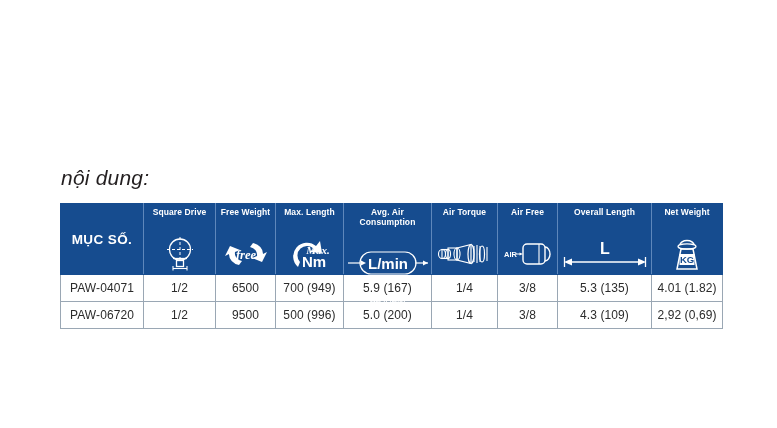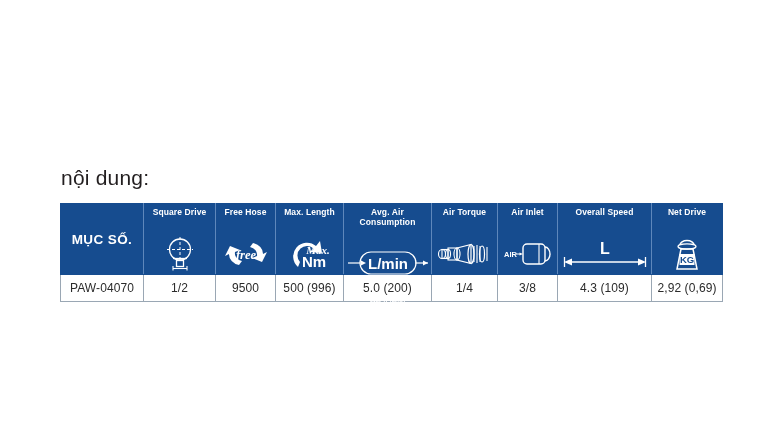--- a/index.html
+++ b/index.html
@@ -17,20 +17,21 @@
 
   .page-title {
     position: absolute;
     left: 61px;
     top: 166px;
     font-size: 21px;
     font-weight: 400;
     color: #231f20;
     letter-spacing: 0.2px;
     white-space: nowrap;
+    font-style: italic;
   }
 
   .spec-table {
     position: absolute;
     left: 60px;
     top: 203px;
     width: 662px;
     border-collapse: collapse;
     table-layout: fixed;
   }
@@ -153,21 +154,21 @@
               <line x1="13" y1="30" x2="13" y2="34.5" stroke="#ffffff" stroke-width="1.1"></line>
               <line x1="27" y1="30" x2="27" y2="34.5" stroke="#ffffff" stroke-width="1.1"></line>
             </svg>
           </div>
           <div class="hdr-unit">inch</div>
         </div>
       </th>
 
       <th>
         <div class="hdr-cell">
-          <div class="hdr-title">Free Hose</div>
+          <div class="hdr-title">Free Weight</div>
           <div class="hdr-icon">
             <svg width="46" height="34" viewBox="0 0 46 34">
               <path d="M30 6 A13 11 0 0 1 40 17 L44 15 L39 25 L29 21 L34 19 A9 8 0 0 0 27 10 Z" fill="#ffffff"></path>
               <path d="M16 28 A13 11 0 0 1 6 17 L2 19 L7 9 L17 13 L12 15 A9 8 0 0 0 19 24 Z" fill="#ffffff"></path>
               <text x="23" y="22" font-family="'Liberation Serif', serif" font-size="12.5" font-style="italic" font-weight="bold" fill="#ffffff" text-anchor="middle">free</text>
             </svg>
           </div>
           <div class="hdr-unit">R.P.M</div>
         </div>
       </th>
@@ -222,74 +223,85 @@
               <ellipse cx="45" cy="13" rx="2.5" ry="8" fill="none" stroke="#ffffff" stroke-width="1.2"></ellipse>
               <line x1="50" y1="6" x2="50" y2="20" stroke="#ffffff" stroke-width="1.1"></line>
             </svg>
           </div>
           <div class="hdr-unit">PT</div>
         </div>
       </th>
 
       <th>
         <div class="hdr-cell">
-          <div class="hdr-title">Air Inlet</div>
+          <div class="hdr-title">Air Free</div>
           <div class="hdr-icon">
             <svg width="52" height="26" viewBox="0 0 52 26">
               <text x="2" y="16" font-family="'Liberation Sans', sans-serif" font-size="7.5" font-weight="bold" fill="#ffffff">AIR</text>
               <line x1="14" y1="13" x2="19" y2="13" stroke="#ffffff" stroke-width="1"></line>
               <path d="M21 13 L17.5 11.4 L17.5 14.6 Z" fill="#ffffff"></path>
               <rect x="21" y="3" width="22" height="20" rx="4" ry="4" fill="none" stroke="#ffffff" stroke-width="1.4"></rect>
               <line x1="37" y1="3" x2="37" y2="23" stroke="#ffffff" stroke-width="1.1"></line>
               <path d="M43 6 A5 7 0 0 1 43 20" fill="none" stroke="#ffffff" stroke-width="1.4"></path>
             </svg>
           </div>
           <div class="hdr-unit">I.D</div>
         </div>
       </th>
 
       <th>
         <div class="hdr-cell">
-          <div class="hdr-title">Overall Speed</div>
+          <div class="hdr-title">Overall Length</div>
           <div class="hdr-icon">
             <svg width="86" height="30" viewBox="0 0 86 30">
               <text x="43" y="15" font-family="'Liberation Sans', sans-serif" font-size="16" fill="#ffffff" text-anchor="middle">L</text>
               <line x1="4" y1="23" x2="82" y2="23" stroke="#ffffff" stroke-width="1.3"></line>
               <path d="M2 23 L10 19.6 L10 26.4 Z" fill="#ffffff"></path>
               <path d="M84 23 L76 19.6 L76 26.4 Z" fill="#ffffff"></path>
               <line x1="2.5" y1="18" x2="2.5" y2="28" stroke="#ffffff" stroke-width="1.3"></line>
               <line x1="83.5" y1="18" x2="83.5" y2="28" stroke="#ffffff" stroke-width="1.3"></line>
             </svg>
           </div>
           <div class="hdr-unit">inch (mm)</div>
         </div>
       </th>
 
       <th>
         <div class="hdr-cell">
-          <div class="hdr-title">Net Drive</div>
+          <div class="hdr-title">Net Weight</div>
           <div class="hdr-icon">
             <svg width="40" height="36" viewBox="0 0 40 36">
               <path d="M13 9 A7 4.5 0 0 1 27 9" fill="none" stroke="#ffffff" stroke-width="1.6"></path>
               <ellipse cx="20" cy="10.5" rx="9" ry="2.6" fill="none" stroke="#ffffff" stroke-width="1.3"></ellipse>
               <path d="M14 13 L26 13 L30 33 L10 33 Z" fill="none" stroke="#ffffff" stroke-width="1.5"></path>
               <rect x="12.5" y="18" width="15" height="11" fill="#ffffff"></rect>
               <text x="20" y="27" font-family="'Liberation Sans', sans-serif" font-size="9.5" font-weight="bold" fill="#164C8F" text-anchor="middle">KG</text>
             </svg>
           </div>
           <div class="hdr-unit">lbs (kgs)</div>
         </div>
       </th>
 
     </tr>
   </thead>
 
   <tbody>
     <tr class="data-row">
-      <td class="model-cell">PAW-04070</td>
+      <td class="model-cell">PAW-04071</td>
+      <td>1/2</td>
+      <td>6500</td>
+      <td>700 (949)</td>
+      <td>5.9 (167)</td>
+      <td>1/4</td>
+      <td>3/8</td>
+      <td>5.3 (135)</td>
+      <td>4.01 (1.82)</td>
+    </tr>
+    <tr class="data-row">
+      <td class="model-cell">PAW-06720</td>
       <td>1/2</td>
       <td>9500</td>
       <td>500 (996)</td>
       <td>5.0 (200)</td>
       <td>1/4</td>
       <td>3/8</td>
       <td>4.3 (109)</td>
       <td>2,92 (0,69)</td>
     </tr>
   </tbody>

